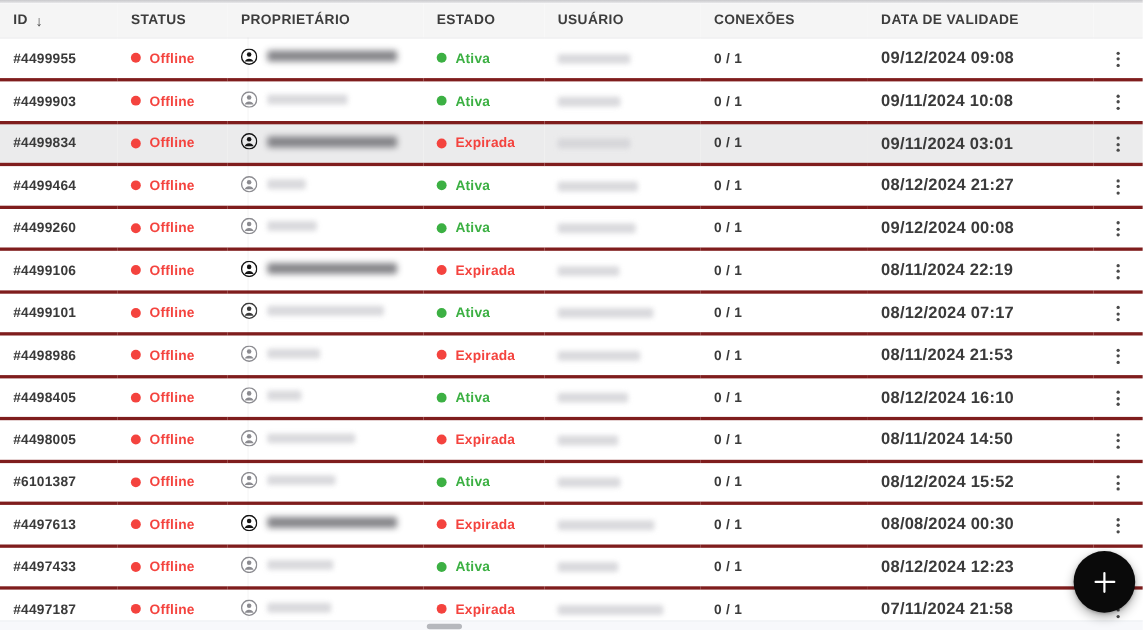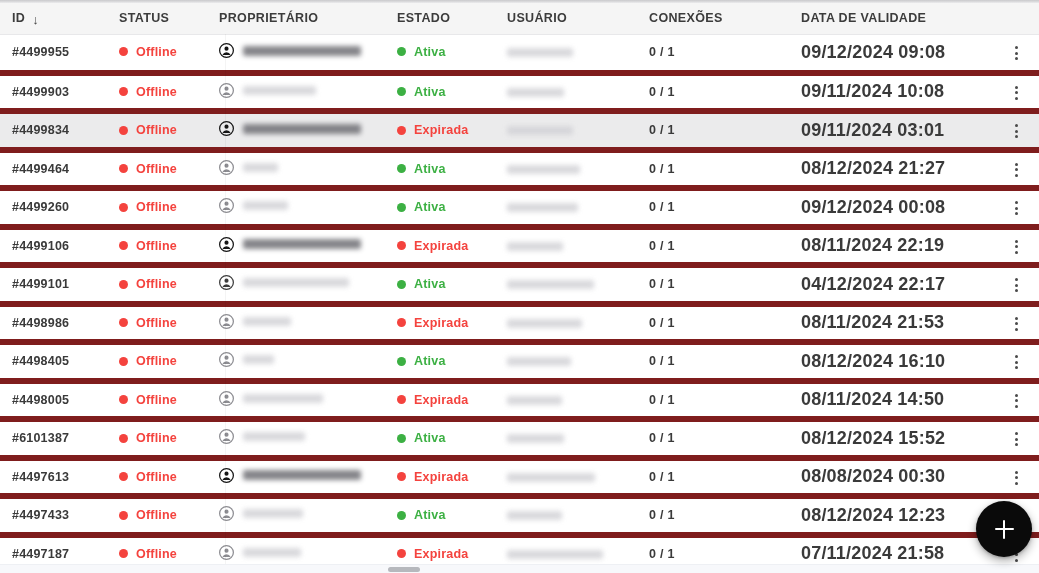--- a/index.html
+++ b/index.html
@@ -79,21 +79,21 @@
   col.c-owner   { width: 178px; }
   col.c-state   { width: 110px; }
   col.c-user    { width: 142px; }
   col.c-conn    { width: 152px; }
   col.c-date    { width: 205px; }
   col.c-menu    { width: 45px; }
 
   tbody tr {
     height: 38.5px;
     background: #ffffff;
-    border-bottom: 6px solid #7f1d1d;
+    border-bottom: 3px solid #7f1d1d;
   }
   tbody tr.hovered { background: #ebebec; }
 
   tbody td {
     padding: 0 0 0 12px;
     font-size: 12.5px;
     color: #2e2e2e;
     vertical-align: middle;
     white-space: nowrap;
   }
@@ -134,21 +134,21 @@
   .redacted.light { background: #d3d3d7; filter: blur(2.4px); opacity: .85; }
 
   .cell-conn {
     font-weight: bold;
     font-size: 12.5px;
     color: #3a3a3a;
     letter-spacing: .3px;
   }
   .cell-date {
     font-weight: bold;
-    font-size: 18px;
+    font-size: 15px;
     color: #3a3a3a;
     letter-spacing: .2px;
   }
 
   
   td.menu-cell { padding: 0; text-align: center; }
   .kebab {
     display: inline-flex;
     flex-direction: column;
     align-items: center;
@@ -432,21 +432,21 @@
                   <path d="M5.4 19.2a7.2 7.2 0 0 1 13.2 0" fill="#3d3d3d"></path>
                 </svg>
                 <span class="redacted light" style="width:106px"></span>
               </span></td>
             <td><span class="dot-label">
                 <span class="dot" style="background:#3cb043"></span>
                 <span class="txt" style="color:#3cb043">Ativa</span>
               </span></td>
             <td><span class="redacted light" style="width:87px"></span></td>
             <td class="cell-conn">0 / 1</td>
-            <td class="cell-date">04/12/2024 22:17</td>
+            <td class="cell-date">08/12/2024 07:17</td>
             <td class="menu-cell"><span class="kebab">
                 <i></i>
                 <i></i>
                 <i></i>
               </span></td>
           </tr>
           <tr>
             <td class="cell-id">#4498986</td>
             <td><span class="dot-label">
                 <span class="dot" style="background:#f4433e"></span>

